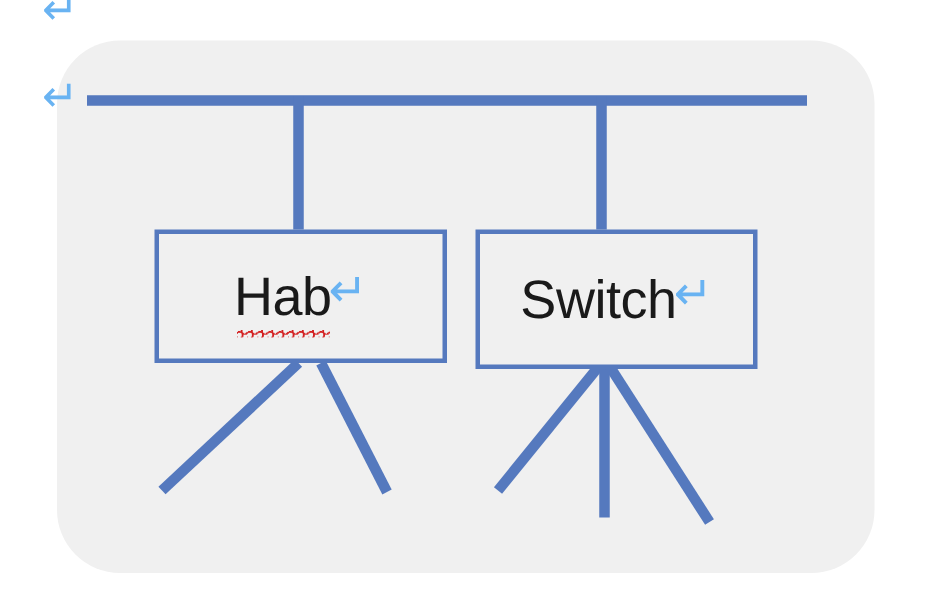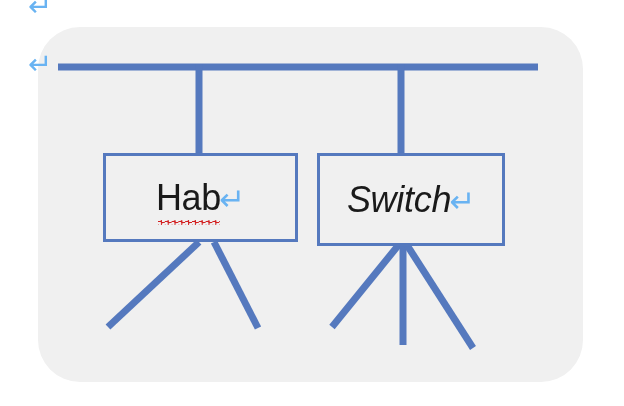--- a/index.html
+++ b/index.html
@@ -58,27 +58,26 @@
     left: 103px;
     top: 153px;
     width: 195px;
     height: 89px;
   }
   .node-switch {
     left: 317px;
     top: 153px;
     width: 188px;
     height: 93px;
-    font-style: italic;
   }
 
   .node-inner {
     position: relative;
     display: inline-flex;
-    align-items: flex-end;
+    align-items: flex-start;
     line-height: 1;
   }
 
   .node-label {
     font-family: "Liberation Sans", sans-serif;
     font-size: 36px;
     color: #1A1A1A;
     letter-spacing: -0.3px;
     white-space: nowrap;
     position: relative;

